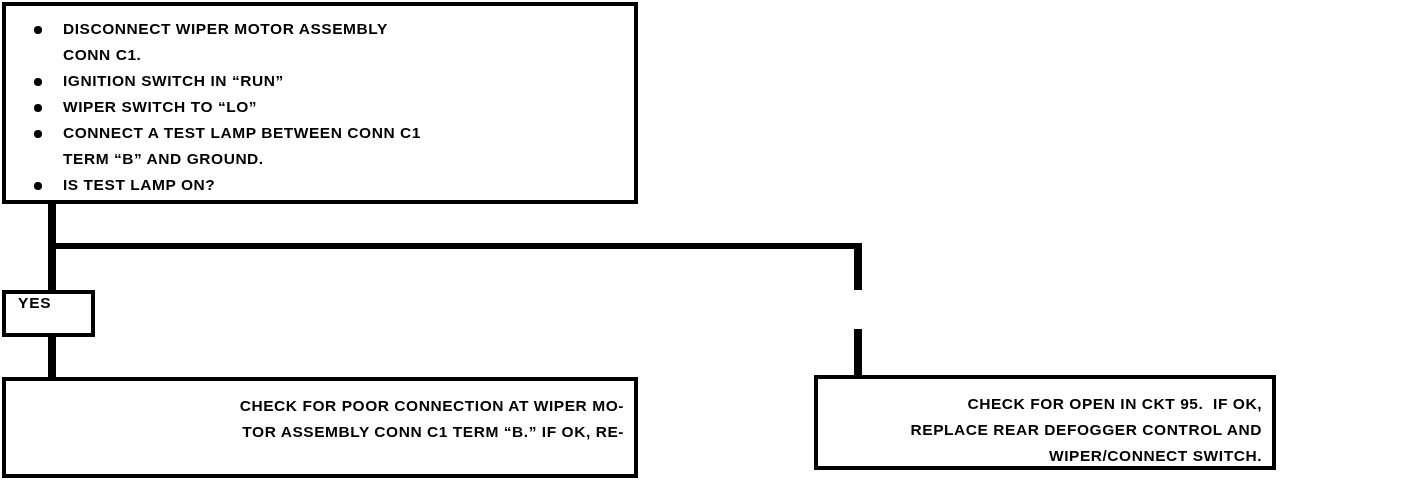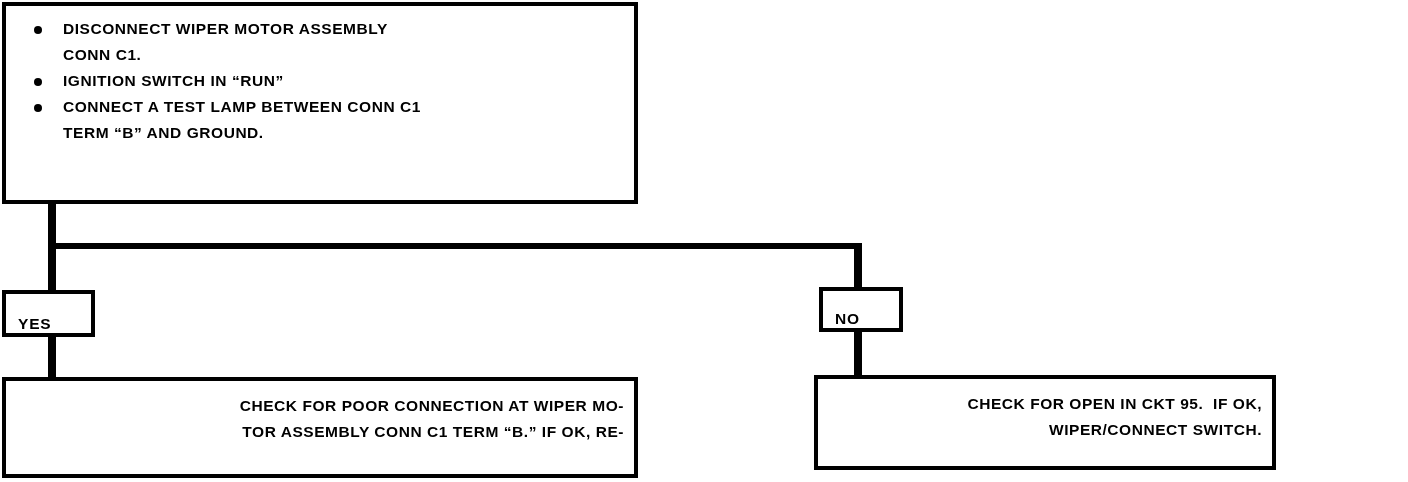--- a/index.html
+++ b/index.html
@@ -63,21 +63,21 @@
   }
 
   
   .label-box {
     position: absolute;
     box-sizing: border-box;
     border: 4px solid #000000;
     background: #ffffff;
     z-index: 4;
     display: flex;
-    align-items: flex-end;
+    align-items: flex-start;
     font-size: 15.5px;
     font-weight: bold;
     letter-spacing: 0.8px;
     color: #000000;
     padding-left: 12px;
   }
   #yes-box {
     left: 2px;
     top: 290px;
     width: 93px;
@@ -145,36 +145,36 @@
   <div class="conn" id="conn-yes-down"></div>
   <div class="conn" id="conn-yes-action"></div>
   <div class="conn" id="conn-no-down"></div>
   <div class="conn" id="conn-no-action"></div>
 
   <div class="box" id="test-box">
     <ul class="bullets">
       <li>DISCONNECT WIPER MOTOR ASSEMBLY
 CONN C1.</li>
       <li>IGNITION SWITCH IN “RUN”</li>
+      <li>WIPER SWITCH TO “LO”</li>
       <li>CONNECT A TEST LAMP BETWEEN CONN C1
 TERM “B” AND GROUND.</li>
+      <li>IS TEST LAMP ON?</li>
     </ul>
   </div>
 
   <div class="label-box" id="yes-box">
     <span>YES</span>
   </div>
 
   <div class="box action-box" id="yes-action-box">
     <div class="action-line">CHECK FOR POOR CONNECTION AT WIPER MO-</div>
     <div class="action-line">TOR ASSEMBLY CONN C1 TERM “B.” IF OK, RE-</div>
   </div>
 
-  <div class="label-box" id="no-box">
-    <span>NO</span>
-  </div>
 
   <div class="box action-box" id="no-action-box">
     <div class="action-line">CHECK FOR OPEN IN CKT 95.  IF OK,</div>
+    <div class="action-line">REPLACE REAR DEFOGGER CONTROL AND</div>
     <div class="action-line">WIPER/CONNECT SWITCH.</div>
   </div>
 
 </div>
 
 </body></html>

